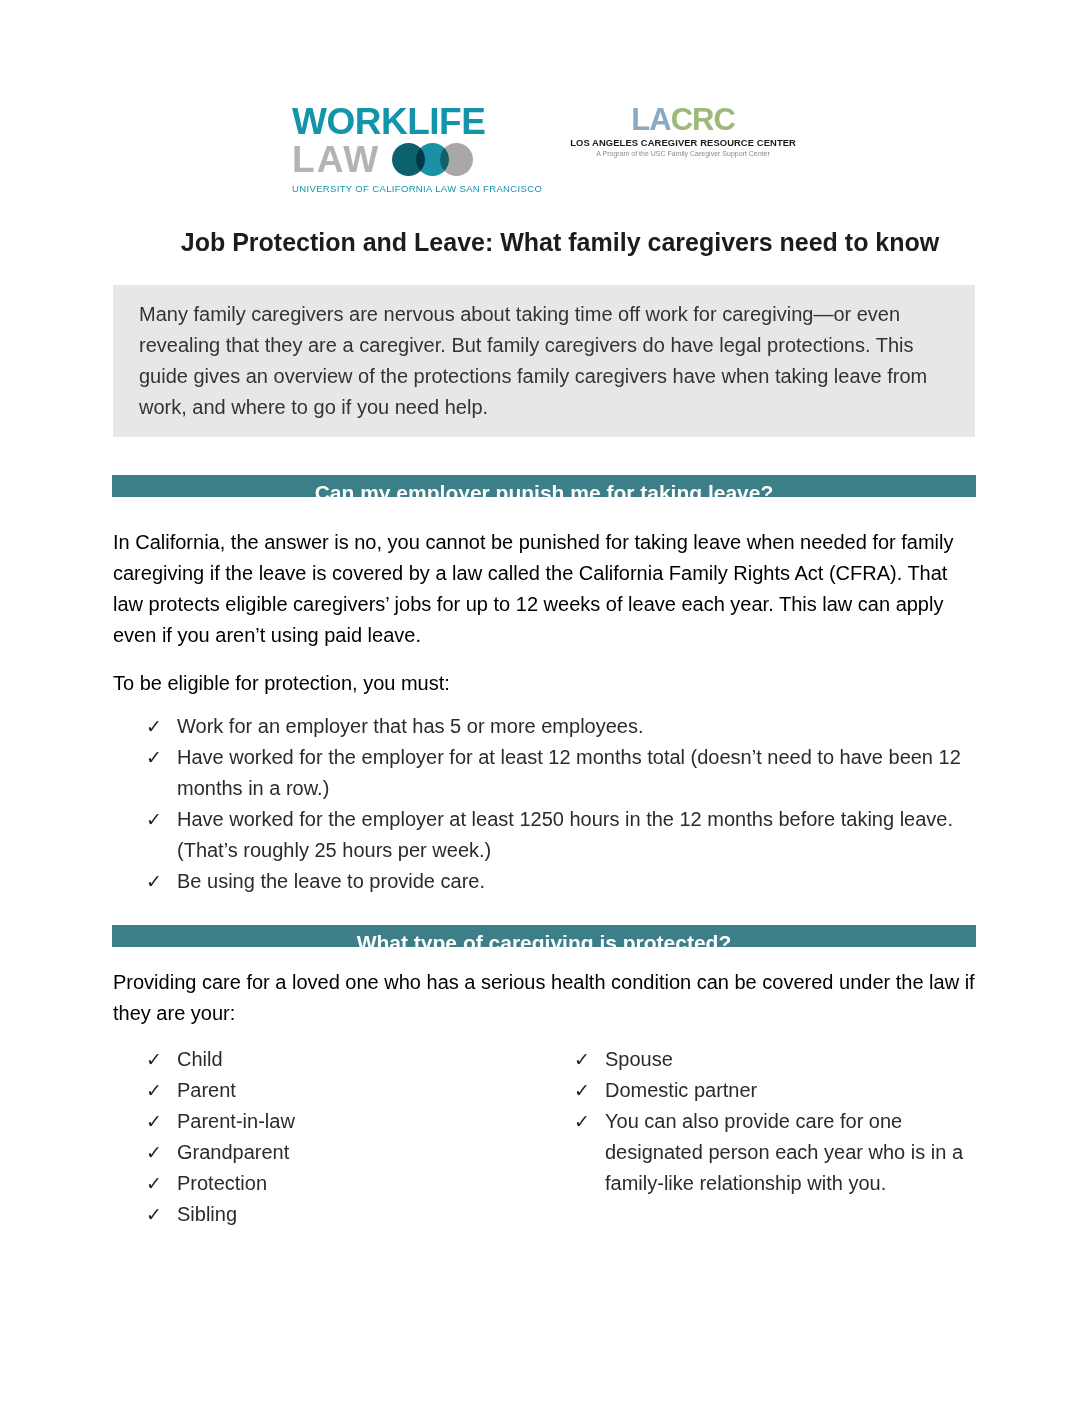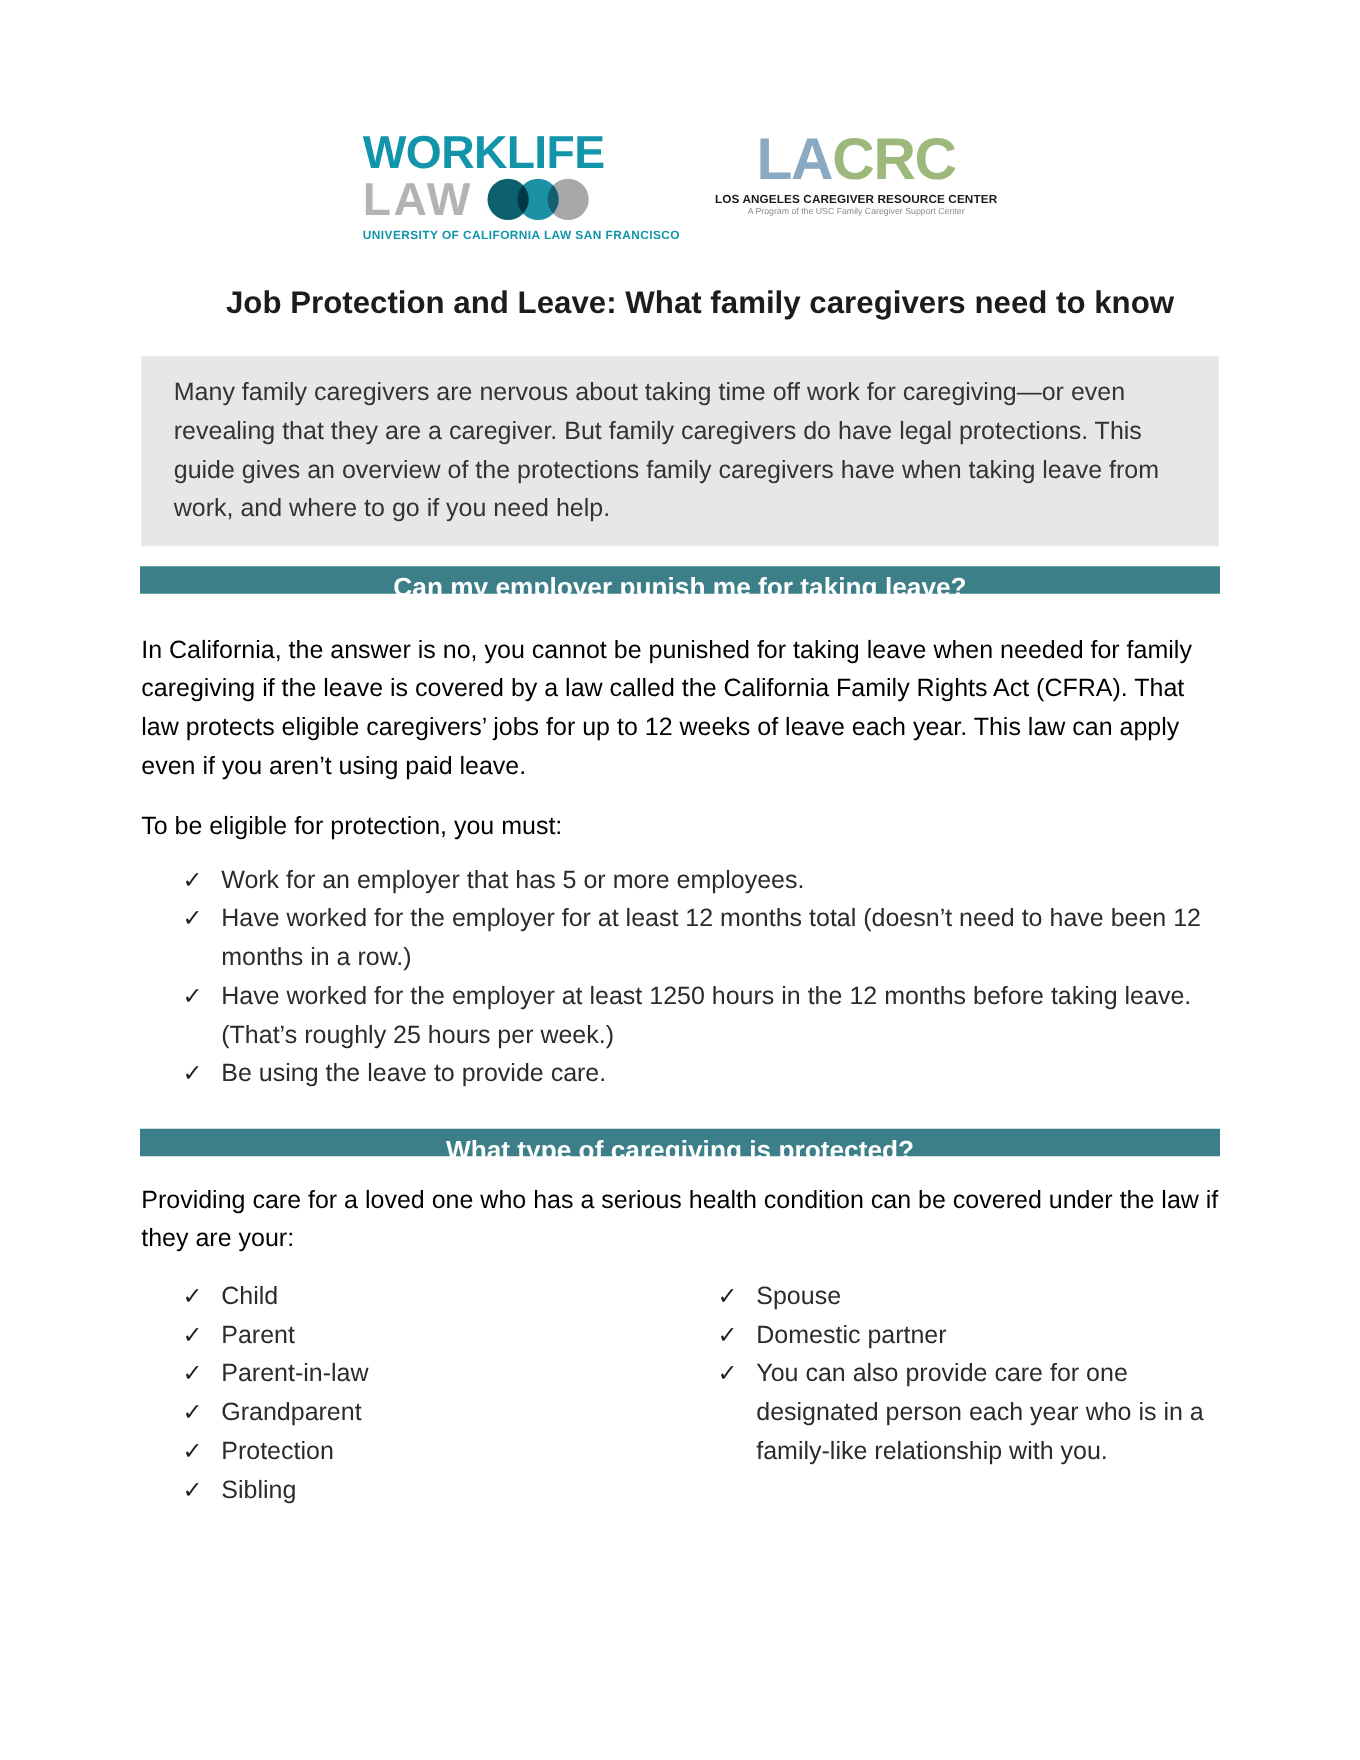--- a/index.html
+++ b/index.html
@@ -13,36 +13,36 @@
   .wl-logo { display:flex; flex-direction:column; }
   .wl-line1 { font-size:37px; font-weight:800; letter-spacing:-0.5px; line-height:1;
               color:var(--worklife-teal,#1295ab); }
   .wl-line2 { display:flex; align-items:center; line-height:1; margin-top:1px; }
   .wl-law   { font-size:37px; font-weight:800; letter-spacing:2px; color:var(--law-gray,#b1b3b5); }
   .wl-dots  { display:flex; margin-left:12px; }
   .wl-dot   { width:33px; height:33px; border-radius:50%; mix-blend-mode:multiply; }
   .wl-dot.d1 { background:var(--dot-dark,#0d606e); }
   .wl-dot.d2 { background:var(--dot-mid,#1b91a5); margin-left:-9px; }
   .wl-dot.d3 { background:var(--dot-gray,#a8a8a8); margin-left:-9px; }
-  .wl-tagline { font-size:9.5px; font-weight:700; letter-spacing:0.35px; margin-top:5px;
+  .wl-tagline { font-size:9.5px; font-weight:400; letter-spacing:0.35px; margin-top:5px;
                 color:var(--worklife-teal,#1295ab); white-space:nowrap; }
   .lacrc { display:flex; flex-direction:column; align-items:center; padding-top:2px; }
-  .lacrc-main { font-size:47px; font-weight:700; line-height:0.95; letter-spacing:-1px; }
+  .lacrc-main { font-size:31px; font-weight:700; line-height:0.95; letter-spacing:-1px; }
   .lacrc-la  { color:var(--la-blue,#8aa9c2); }
   .lacrc-crc { color:var(--crc-green,#9cb87a); }
   .lacrc-sub { font-size:9.4px; font-weight:700; color:#1a1a1a; letter-spacing:0.1px;
                margin-top:3px; white-space:nowrap; }
   .lacrc-tiny { font-size:7px; color:#8a8a8a; margin-top:2px; white-space:nowrap; }
   
   .doc-title { text-align:center; font-size:25px; font-weight:700; color:#1c1c1c; margin-top:34px;padding-left:32px; }
   
   .intro-box { margin:28px 113px 0; background:var(--intro-bg,#e7e7e7);
                padding:14px 26px; font-size:20px; line-height:31px; color:#333333; }
   
-  .band { margin:16px 112px 0; height:22px; line-height:35px; text-align:center;
+  .band { margin:38px 112px 0; height:22px; line-height:35px; text-align:center;
           background:var(--teal-band,#3d7f88); color:#ffffff; font-size:21px; font-weight:700; }
   .band.second { margin-top:28px; }
   
   .para { margin:30px 113px 0; font-size:20px; line-height:31px; color:#000000; }
   .para.list-intro { margin-top:17px; }
   .para.s2 { margin-top:20px; }
   .checklist { margin:12px 113px 0; padding-left:33px; list-style:none;
                font-size:20px; line-height:31px; color:#2b2b2b; }
   .checklist li { display:flex; align-items:flex-start; }
   .check { flex:0 0 auto; width:20px; font-size:19px; color:#1f1f1f; }

